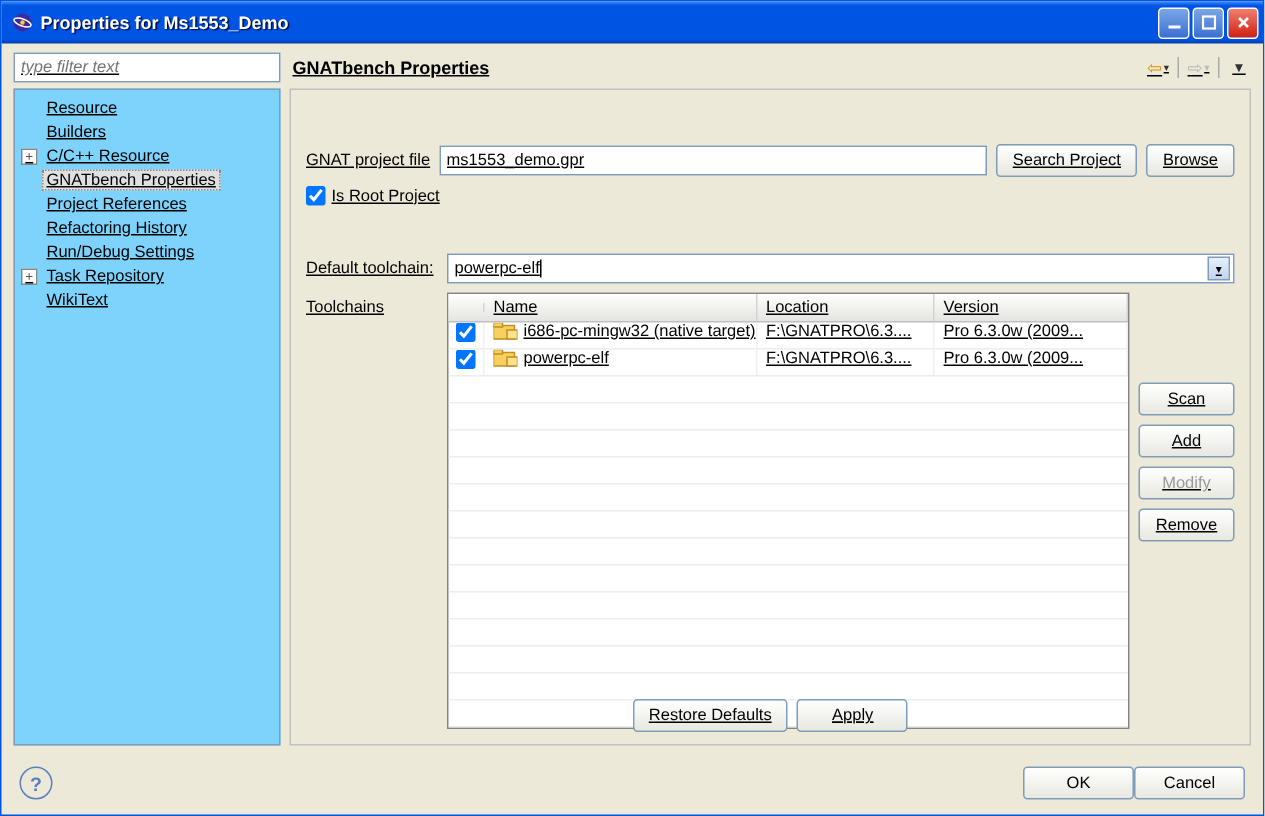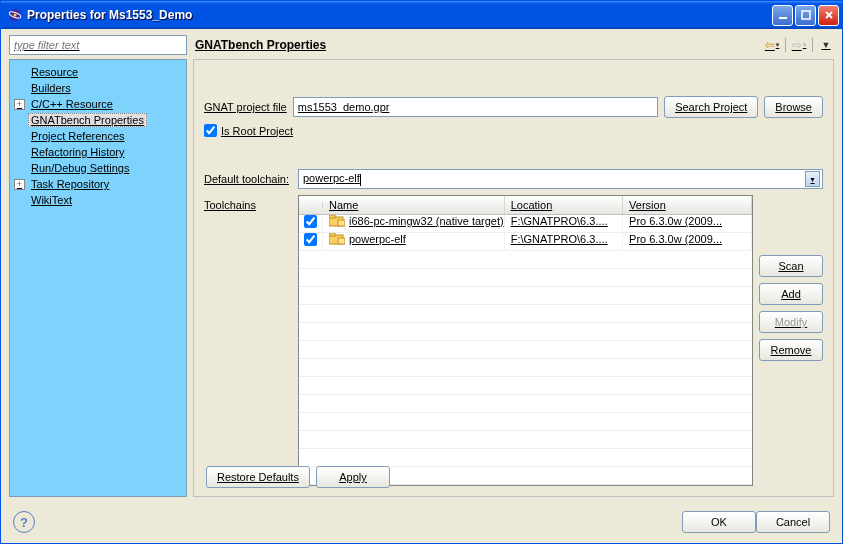--- a/index.html
+++ b/index.html
@@ -49,21 +49,21 @@
   .col-loc { flex: 1; }
   .col-ver { flex: 1.1; }
   .tc-body { flex: 1; overflow: auto; }
   .tc-body .row { display: flex; height: 18px; align-items: center; border-bottom: 1px solid #ededed; }
   .tc-body .row .cell { padding: 0 6px; overflow: hidden; text-overflow: ellipsis; white-space: nowrap; border-right: 1px solid #f0f0f0; height: 100%; display: flex; align-items: flex-start; }
   .tc-body .row .col-chk { justify-content: center; }
   .tc-body .empty-row { height: 18px; border-bottom: 1px solid #ededed; }
   .folder-icon { margin-right: 4px; display:inline-flex; }
   .tc-btns { display: flex; flex-direction: column; gap: 6px; margin-top: 60px; width: 64px; }
   .tc-btns .btn { width: 100%; }
-  .panel-footer { display: flex; justify-content: flex-start; gap: 6px; margin-top: 8px; padding: 0 2px; }
+  .panel-footer { display: flex; justify-content: center; gap: 6px; margin-top: 8px; padding: 0 2px; }
   .dialog-footer { display: flex; align-items: center; padding: 6px 12px 10px 12px; }
   .help-icon { width: 22px; height: 22px; border: 1.5px solid #5a7fbf; border-radius: 50%; display: flex; align-items: center; justify-content: center; color: #5a7fbf; font-weight: bold; font-size: 13px; }
   .dialog-footer .spacer { flex: 1; }
   .dialog-footer .btn { width: 74px; }
   .arrow-gold { color:#d99500; font-size:12px; }
   .arrow-grey { color:#b8b8b8; font-size:12px; }
   .drop-tri { font-size:7px; color:#333; margin-left:1px; }
 </style>
 </head>
 <body>

